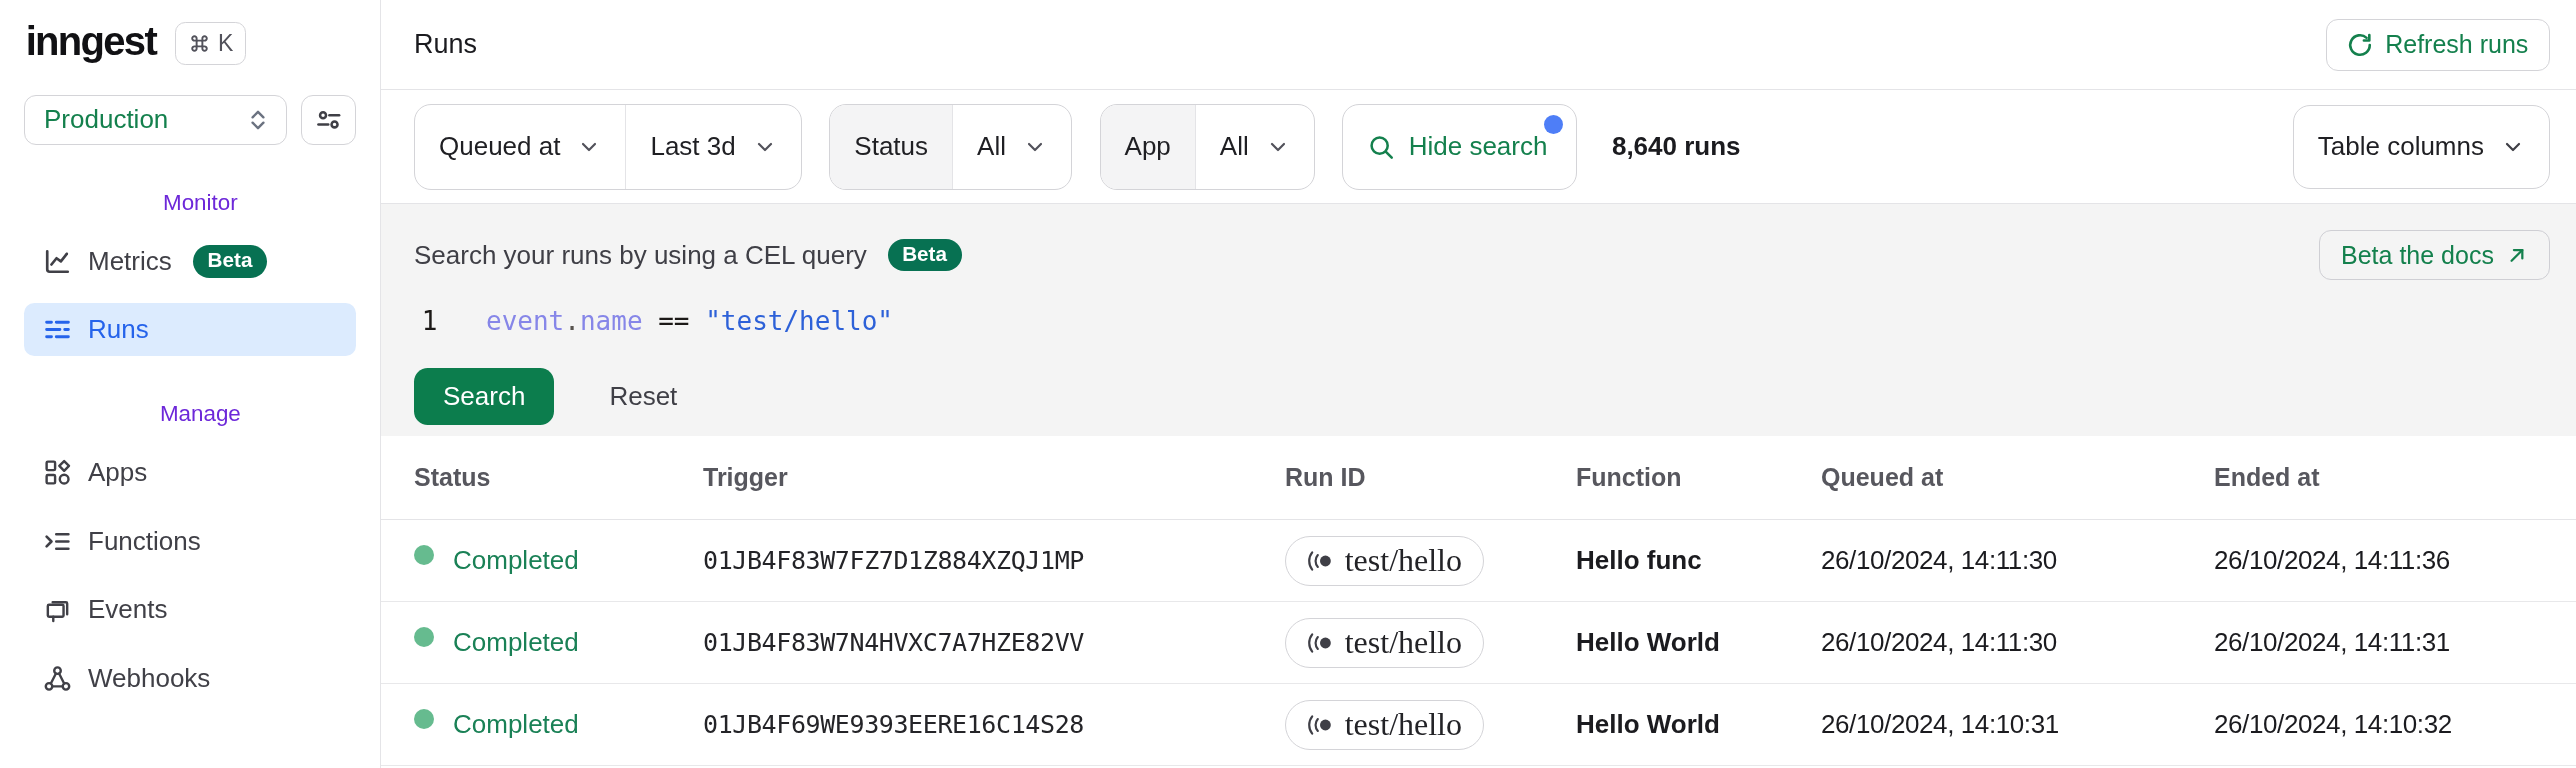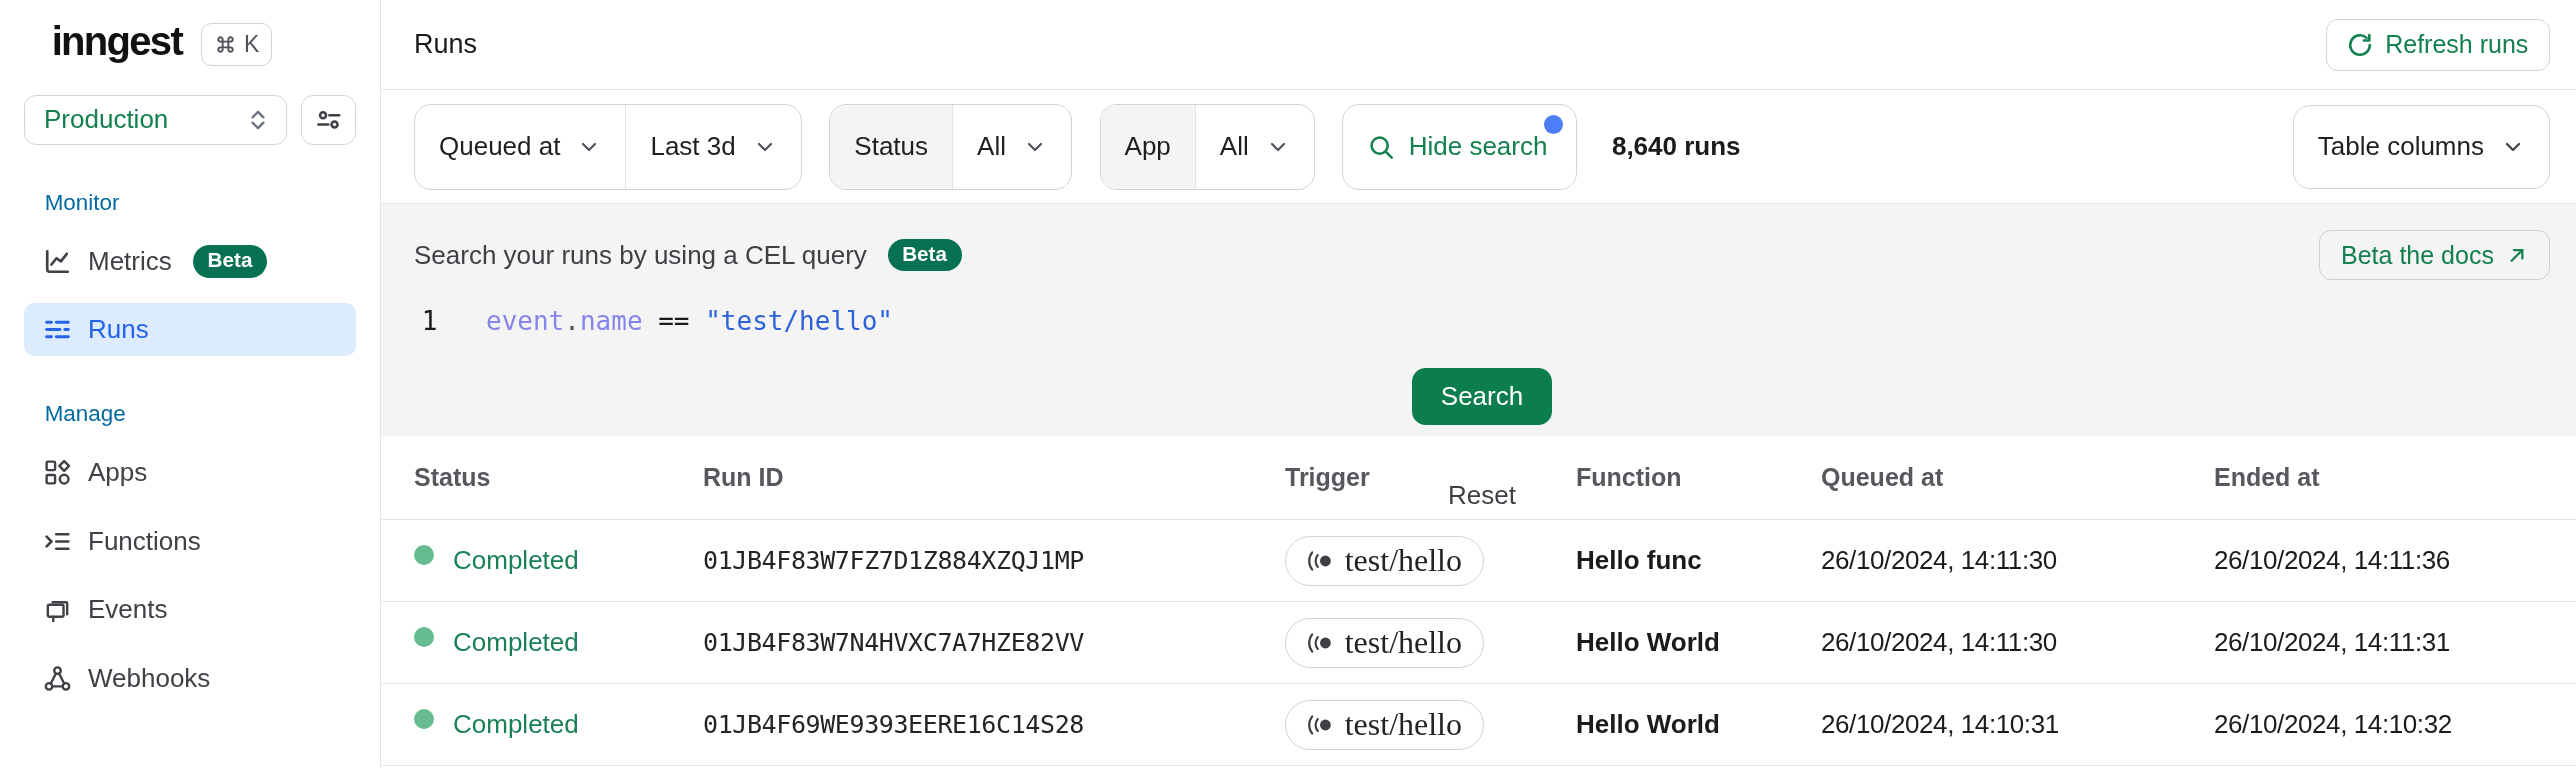--- a/index.html
+++ b/index.html
@@ -2,30 +2,30 @@
 <html style="font-size:13.8px"><head>
 <meta charset="utf-8">
 <style>
   * { margin: 0; padding: 0; box-sizing: border-box; }
   html, body { width: 2576px; height: 768px; overflow: hidden; background: #fff; }
   body { font-family: "Liberation Sans", sans-serif; color: #1b1b1f; -webkit-font-smoothing: antialiased; }
   .app { display: flex; width: 2576px; height: 768px; }
 
   
   .sidebar { width: 381px; min-width: 381px; border-right: 1.7px solid #e4e4e7; padding: 20.7px 24px 0 24px; background: #fff; }
-  .logo-row { display: flex; align-items: flex-end; gap: 19px; padding-left: 1.7px; margin-left: 26px; }
+  .logo-row { display: flex; align-items: center; gap: 19px; padding-left: 1.7px; }
   .logo { font-size: 40px; font-weight: bold; letter-spacing: -1.7px; color: #111114; line-height: 1; padding-bottom: 5.2px; }
   .kbd { display: inline-flex; align-items: center; gap: 6.9px; border: 1.7px solid #d4d4d8; border-radius: 10.3px; padding: 6.9px 12px; color: #52525b; font-size: 23px; background: #fff; }
   .kbd svg { width: 23px; height: 23px; }
   .env-row { display: flex; gap: 13.8px; margin-top: 29px; }
   .env-select { flex: 1; height: 50px; border: 1.7px solid #d4d4d8; border-radius: 12px; background: #fff; display: flex; align-items: center; justify-content: space-between; padding: 0 15.5px 0 19px; font-size: 26px; font-weight: 500; color: #14804d; cursor: pointer; font-family: inherit; }
   .env-select svg { width: 26px; height: 26px; color: #6b7280; }
   .icon-btn { width: 55px; height: 50px; border: 1.7px solid #d4d4d8; border-radius: 12px; background: #fff; display: flex; align-items: center; justify-content: center; color: #3f3f46; cursor: pointer; }
   .icon-btn svg { width: 27.6px; height: 27.6px; }
-  .section-label { margin: 45px 0 5.2px 20.7px; color: #0369a1; font-size: 22.4px; }
+  .section-label { margin: 45px 0 5.2px 20.7px; color: #6d28d9; font-size: 22.4px; text-align: center; }
   .nav { margin-top: 19px; }
   .nav-item { height: 53px; display: flex; align-items: center; gap: 16px; padding: 0 19px; border-radius: 10.3px; color: #404047; font-size: 26px; font-weight: 500; margin-bottom: 15.5px; cursor: pointer; }
   .nav-item svg { width: 29px; height: 29px; flex: none; }
   .nav-item.active { background: #dcebfe; color: #2563eb; }
   .beta-pill { background: #077152; color: #fff; font-size: 20.7px; font-weight: bold; border-radius: 861px; padding: 5.2px 14.6px 6.9px; line-height: 1; margin-left: 5.2px; }
 
   
   .main { flex: 1; display: flex; flex-direction: column; min-width: 0; }
   .topbar { height: 90px; min-height: 90px; border-bottom: 1.7px solid #e4e4e7; display: flex; align-items: center; justify-content: space-between; padding: 0 26px 0 33px; }
   .page-title { font-size: 27px; font-weight: 500; color: #1b1b1f; }
@@ -53,21 +53,21 @@
   .sp-title { font-size: 26px; color: #3f3f46; display: flex; align-items: center; gap: 15.5px; }
   .docs-btn { margin-left: auto; display: flex; align-items: center; gap: 12px; height: 50px; border: 1.7px solid #cfcfd4; border-radius: 12px; background: transparent; padding: 0 20.7px; font-size: 25px; font-weight: 500; color: #14804d; cursor: pointer; font-family: inherit; }
   .docs-btn svg { width: 22.4px; height: 22.4px; }
   .code-row { display: flex; margin-top: 26px; font-family: "DejaVu Sans Mono", monospace; font-size: 26px; line-height: 1.2; }
   .gutter { width: 31px; text-align: center; color: #1c1917; margin-right: 41px; }
   .tok-ident { color: #8686e8; }
   .tok-dot { color: #57534e; }
   .tok-op { color: #1c1917; }
   .tok-str { color: #2d61d8; }
   .code-line { white-space: pre; }
-  .sp-actions { display: flex; align-items: center; margin-top: 31px; gap: 55px; flex-direction: column; }
+  .sp-actions { display: flex; align-items: center; margin-top: 31px; gap: 55px; }
   .search-btn { height: 57px; border: none; border-radius: 13.8px; background: #0c7d4d; color: #fff; font-size: 26px; font-weight: 500; padding: 0 29px; cursor: pointer; font-family: inherit; }
   .reset-btn { background: none; border: none; font-size: 26px; font-weight: 500; color: #3f3f46; cursor: pointer; font-family: inherit; }
 
   
   .runs-table { flex: 1; overflow: hidden; }
   .trow { display: grid; grid-template-columns: 289px 582px 291px 245px 393px auto; align-items: center; padding-left: 33px; }
   .thead { height: 84px; border-bottom: 1.7px solid #e4e4e7; color: #57575e; font-size: 25px; font-weight: bold; }
   .tbody-row { height: 82px; border-bottom: 1.7px solid #e8e8ea; cursor: pointer; }
   .status-cell { display: flex; align-items: flex-start; gap: 19px; }
   .status-dot { width: 20px; height: 20px; border-radius: 50%; background: #66bb8f; }
@@ -269,22 +269,22 @@
 
       <div class="sp-actions">
         <button class="search-btn">Search</button>
         <button class="reset-btn">Reset</button>
       </div>
     </section>
 
     <section class="runs-table">
       <div class="trow thead">
         <div>Status</div>
+        <div>Trigger</div>
         <div>Run ID</div>
-        <div>Trigger</div>
         <div>Function</div>
         <div>Queued at</div>
         <div>Ended at</div>
       </div>
 
       <div class="trow tbody-row">
         <div class="status-cell">
           <span class="status-dot"></span>
           <span class="status-text">Completed</span>
         </div>

